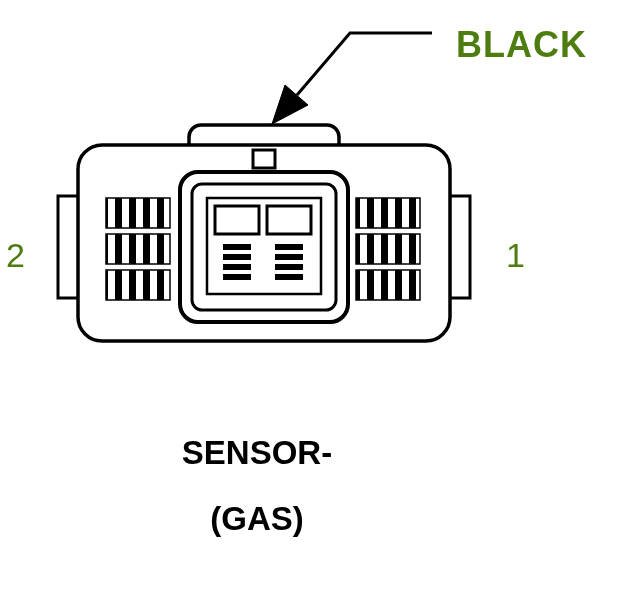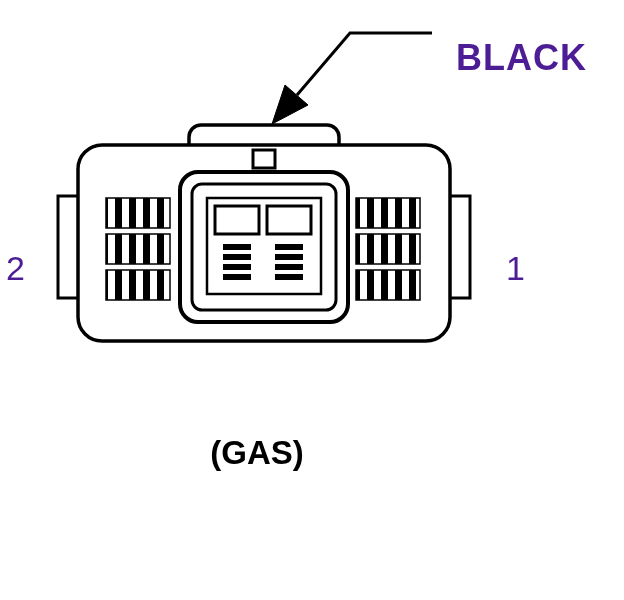--- a/index.html
+++ b/index.html
@@ -15,24 +15,23 @@
     background: #ffffff;
     overflow: hidden;
   }
   .stage svg {
     position: absolute;
     left: 0;
     top: 0;
   }
   .label {
     position: absolute;
-    color: #4c1d95;
+    color: #4d7c0f;
     white-space: nowrap;
     user-select: none;
-    margin-top: 13px;
   }
   .wire-label {
     left: 456px;
     top: 24px;
     font-size: 36px;
     font-weight: 700;
     letter-spacing: 1px;
   }
   .pin-label {
     font-size: 34px;
@@ -114,16 +113,17 @@
     </g>
   </svg>
 
   <div class="label wire-label">BLACK</div>
 
   <div class="label pin-label pin-left">2</div>
 
   <div class="label pin-label pin-right">1</div>
 
   <div class="caption">
+    <div>SENSOR-</div>
     <div>(GAS)</div>
   </div>
 
 </div>
 
 </body></html>

